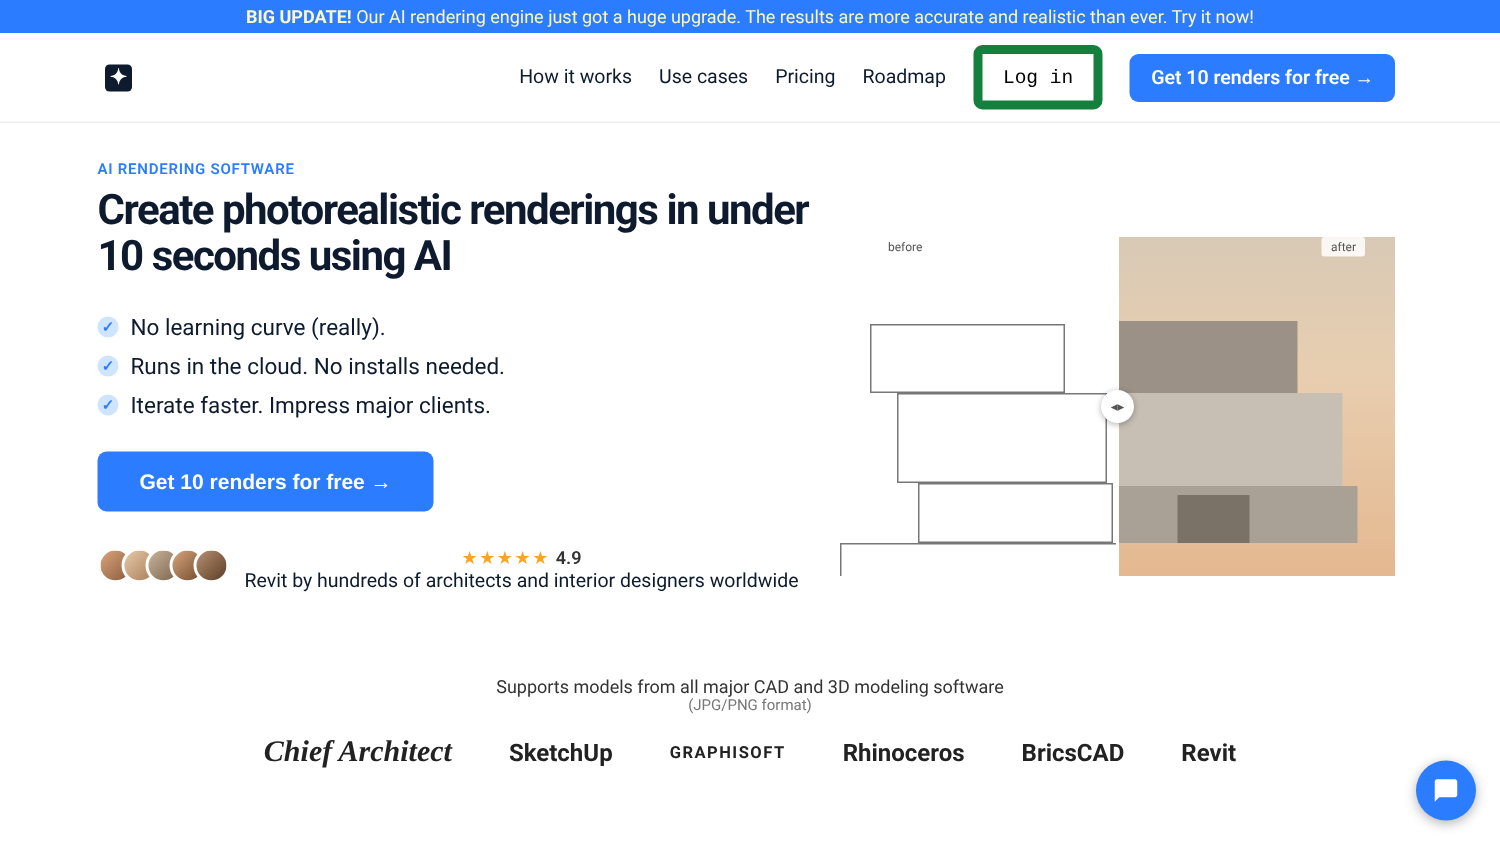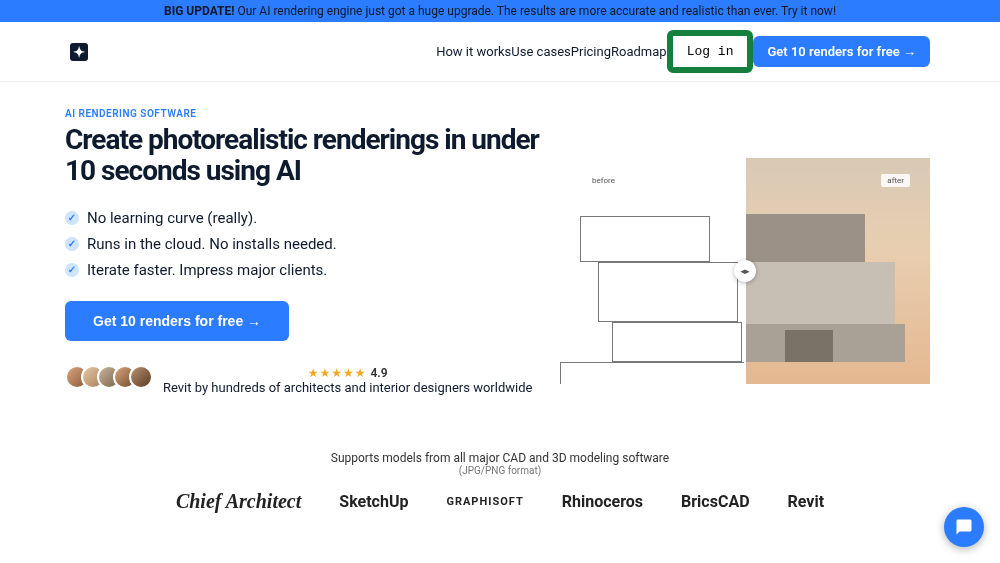--- a/index.html
+++ b/index.html
@@ -1,23 +1,23 @@
 <!DOCTYPE html>
 <html><head>
 <meta charset="utf-8">
 <style>
 * { margin: 0; padding: 0; box-sizing: border-box; }
 body { font-family: -apple-system, BlinkMacSystemFont, "Segoe UI", Roboto, sans-serif; width: 1000px; height: 563px; overflow: hidden; background: #fff; color: #0e1b2e; position: relative; }
-.banner { background: #2c7cff; color: #0f172a; text-align: center; font-size: 12px; padding: 4px 0; }
+.banner { background: #2c7cff; color: #fef9c3; text-align: center; font-size: 12px; padding: 4px 0; }
 .banner b { font-weight: 700; }
 .header { display: flex; align-items: center; padding: 8px 70px; border-bottom: 1px solid #eee; }
 .logo { display: flex; align-items: center; gap: 6px; font-weight: 800; font-size: 20px; }
 .logo-icon { width: 18px; height: 18px; background: #0e1b2e; border-radius: 3px; display: flex; align-items: center; justify-content: center; color: #fff; font-size: 14px; }
 .logo .ai { color: #2c7cff; }
-.nav { margin-left: auto; display: flex; align-items: center; font-size: 13px; }
+.nav { margin-left: auto; display: flex; align-items: center; gap: 18px; font-size: 13px; }
 .nav a { color: #0e1b2e; text-decoration: none; cursor: pointer; }
 .btn { border-radius: 6px; font-size: 13px; padding: 8px 14px; cursor: pointer; border: none; font-family: inherit; }
 .btn-login { background: #fff; border: 6px solid #15803d; font-family: Liberation Mono, monospace; }
 .btn-primary { background: #2c7cff; color: #fff; font-weight: 600; }
 .hero { display: flex; padding: 26px 70px 0 65px; gap: 20px; }
 .left { flex: 1; }
 .eyebrow { color: #2c7cff; font-size: 10px; font-weight: 600; letter-spacing: .5px; }
 h1 { font-size: 28px; font-weight: 700; line-height: 1.1; margin-top: 6px; letter-spacing: -1px; }
 .bullets { list-style: none; margin: 22px 0; }
 .bullets li { display: flex; align-items: center; gap: 8px; font-size: 15px; margin-bottom: 8px; }
@@ -29,21 +29,21 @@
 .av:first-child { margin-left: 0; }
 .social-text { font-size: 13px; text-align: center; }
 .stars { color: #f5a623; font-size: 12px; letter-spacing: 1px; }
 .rating { color: #333; font-size: 12px; font-weight: 600; margin-left: 4px; }
 .right { width: 370px; position: relative; margin-top: 50px; }
 .comparison { width: 100%; height: 226px; position: relative; background: linear-gradient(to right, #fff 0%, #fff 50%, #f4d9b8 50%, #f8c9a0 100%); overflow: hidden; }
 .building-sketch { position: absolute; left: 0; top: 0; width: 50%; height: 100%; }
 .building-render { position: absolute; left: 50%; top: 0; width: 50%; height: 100%; background: linear-gradient(180deg,#d8c9b5 0%, #e8ceb0 40%, #e4b890 100%); }
 .bl { position: absolute; border: 1px solid #777; background: rgba(255,255,255,.6); }
 .br { position: absolute; background: #b8b0a5; }
-.label-before, .label-after { position: absolute; top: 16px; font-size: 8px; background: rgba(255,255,255,.85); padding: 2px 6px; border-radius: 2px; color: #555; }
+.label-before, .label-after { position: absolute; top: 0; font-size: 8px; background: rgba(255,255,255,.85); padding: 2px 6px; border-radius: 2px; color: #555; }
 .label-before { left: 26px; }
 .label-after { right: 20px; }
 .slider-handle { position: absolute; left: 50%; top: 50%; transform: translate(-50%, -50%); width: 22px; height: 22px; border-radius: 50%; background: #fff; box-shadow: 0 1px 4px rgba(0,0,0,.3); display: flex; align-items: center; justify-content: center; font-size: 9px; color: #555; }
 .slider-line { position: absolute; left: 50%; top: 0; bottom: 0; width: 2px; background: #fff; transform: translateX(-50%); }
 .supports { text-align: center; margin-top: 56px; font-size: 12px; color: #333; }
 .supports .sub { font-size: 10px; color: #777; }
 .logos { display: flex; justify-content: center; gap: 38px; margin-top: 14px; font-weight: 700; color: #222; font-size: 16px; align-items: center; }
 .logos span { white-space: nowrap; }
 .chat-fab { position: absolute; right: 16px; bottom: 16px; width: 40px; height: 40px; border-radius: 50%; background: #2c7cff; display: flex; align-items: center; justify-content: center; color: #fff; cursor: pointer; box-shadow: 0 2px 8px rgba(0,0,0,.3); }
 </style>

